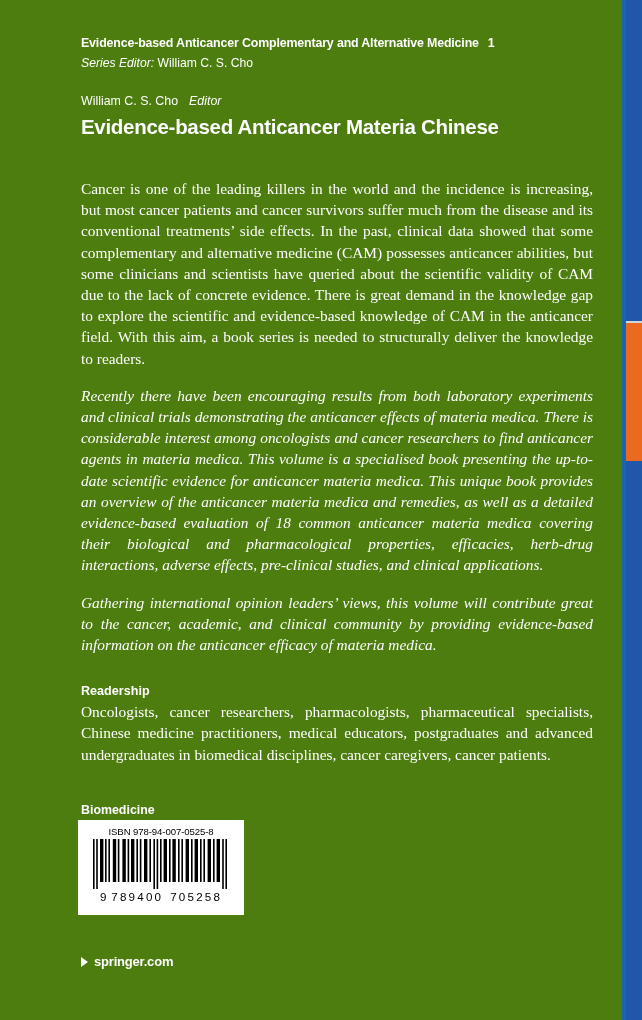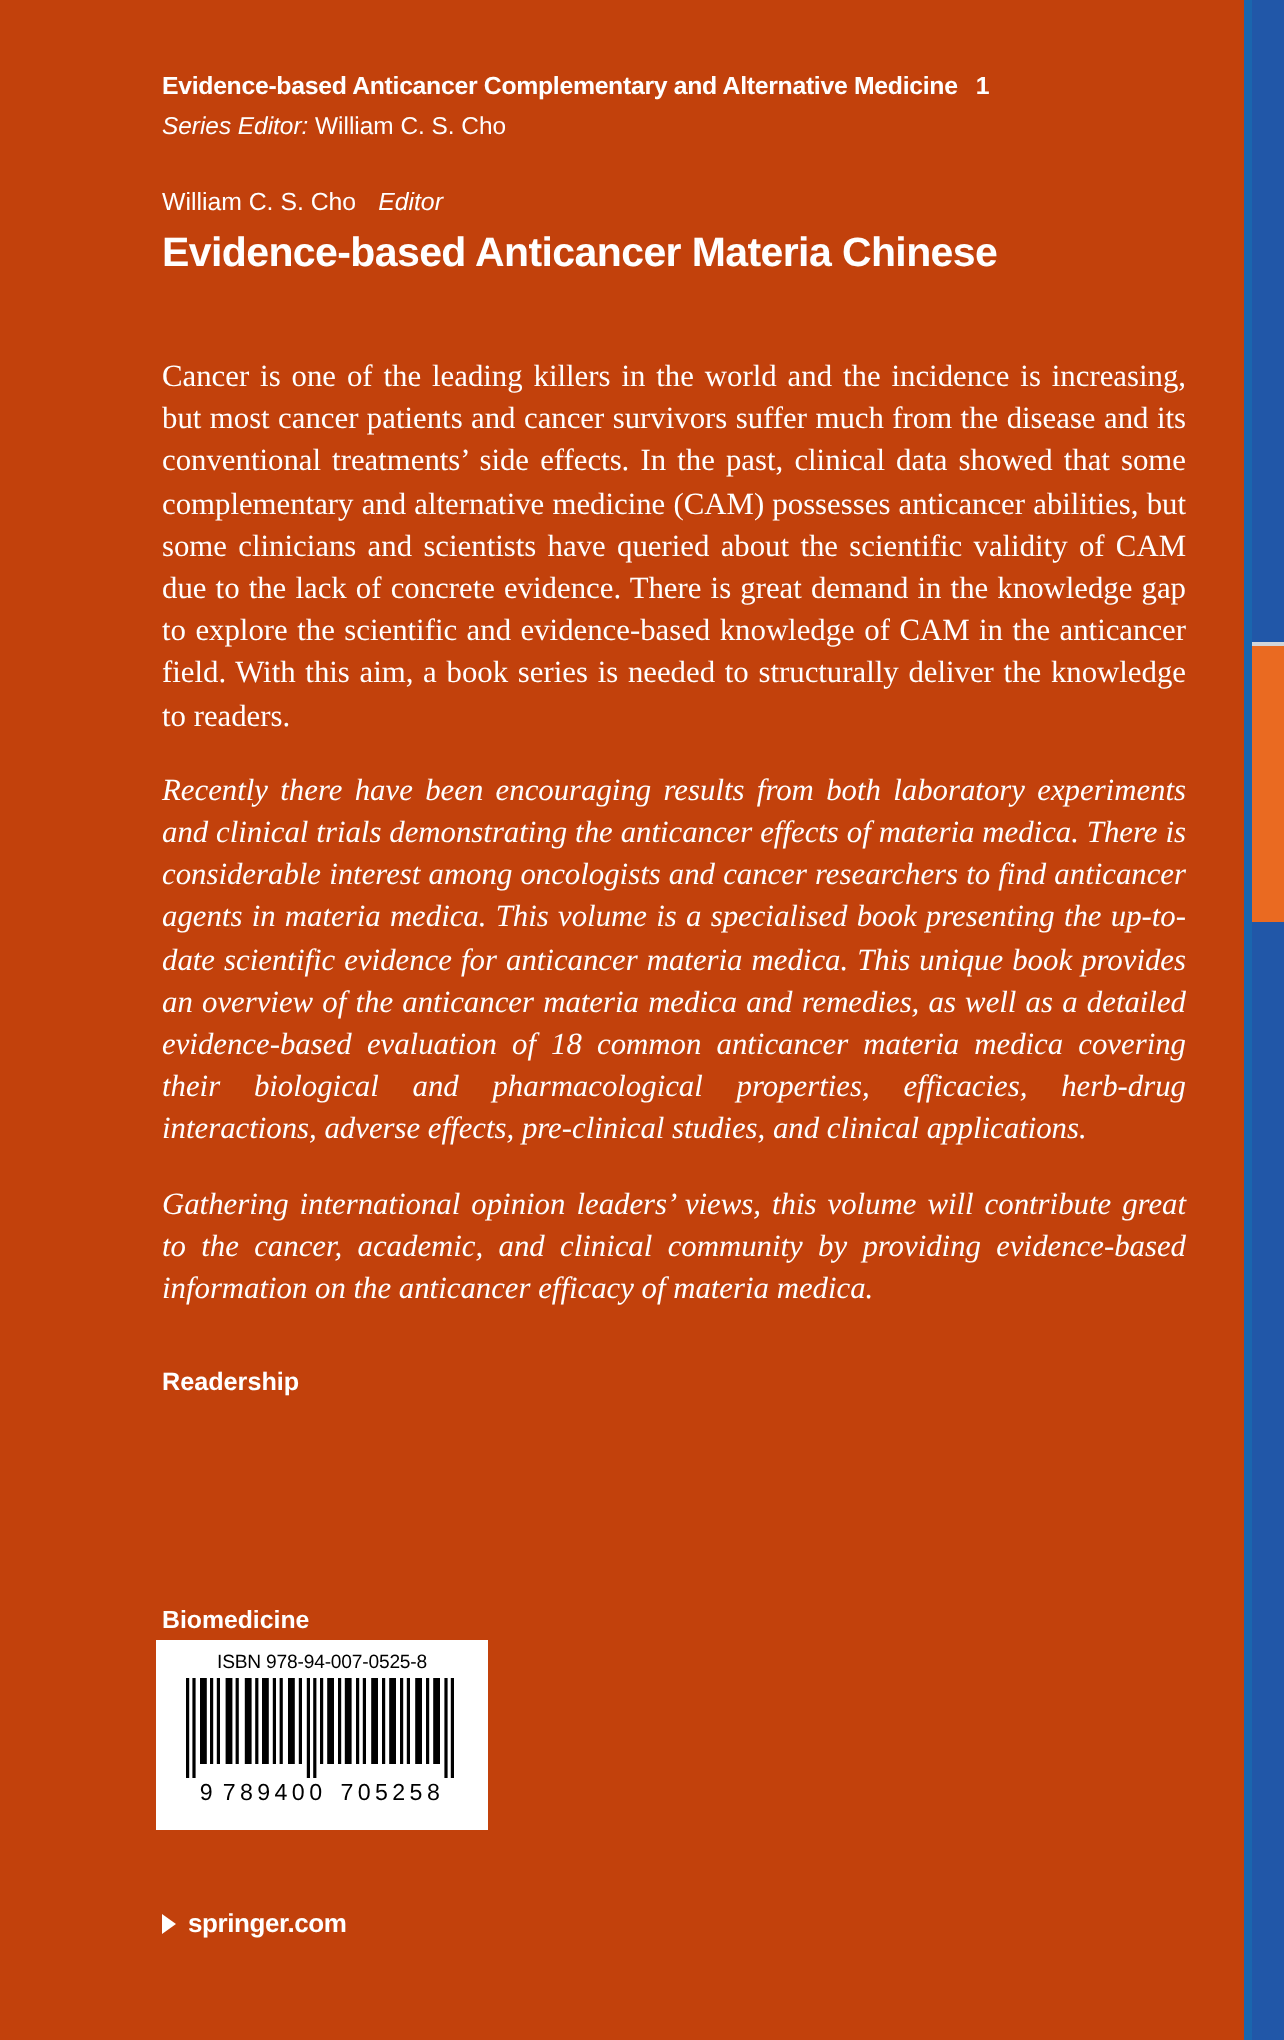--- a/index.html
+++ b/index.html
@@ -10,21 +10,21 @@
     width: 642px;
     height: 1020px;
     overflow: hidden;
     background: #1b72c0;
     font-family: "Liberation Sans", sans-serif;
   }
   #cover {
     position: relative;
     width: 642px;
     height: 1020px;
-    background: #c2410c;
+    background: #4d7c0f;
     box-sizing: border-box;
   }
 
   
   .spine-edge {
     position: absolute;
     top: 0;
     right: 0;
     width: 16px;
     height: 1020px;
@@ -243,20 +243,21 @@
       <span>William C. S. Cho</span><span class="role">Editor</span>
     </div>
 
     <div class="book-title">Evidence-based Anticancer Materia Chinese</div>
 
     <p class="blurb first">Cancer is one of the leading killers in the world and the incidence is increasing, but most cancer patients and cancer survivors suffer much from the disease and its conventional treatments’ side effects. In the past, clinical data showed that some complementary and alternative medicine (CAM) possesses anticancer abilities, but some clinicians and scientists have queried about the scientific validity of CAM due to the lack of concrete evidence. There is great demand in the knowledge gap to explore the scientific and evidence-based knowledge of CAM in the anticancer field. With this aim, a book series is needed to structurally deliver the knowledge to readers.</p>
     <p class="blurb">Recently there have been encouraging results from both laboratory experiments and clinical trials demonstrating the anticancer effects of materia medica. There is considerable interest among oncologists and cancer researchers to find anticancer agents in materia medica. This volume is a specialised book presenting the up-to-date scientific evidence for anticancer materia medica. This unique book provides an overview of the anticancer materia medica and remedies, as well as a detailed evidence-based evaluation of 18 common anticancer materia medica covering their biological and pharmacological properties, efficacies, herb-drug interactions, adverse effects, pre-clinical studies, and clinical applications.</p>
     <p class="blurb">Gathering international opinion leaders’ views, this volume will contribute great to the cancer, academic, and clinical community by providing evidence-based information on the anticancer efficacy of materia medica.</p>
 
     <div class="readership-heading">Readership</div>
+    <p class="readership-body">Oncologists, cancer researchers, pharmacologists, pharmaceutical specialists, Chinese medicine practitioners, medical educators, postgraduates and advanced undergraduates in biomedical disciplines, cancer caregivers, cancer patients.</p>
 
   </div>
 
   <div class="footer">
     <div class="imprint">Biomedicine</div>
     <div class="issn">ISSN 2211-0534</div>
   </div>
 
   <div class="barcode-box">
     <div class="barcode-isbn">ISBN 978-94-007-0525-8</div>

